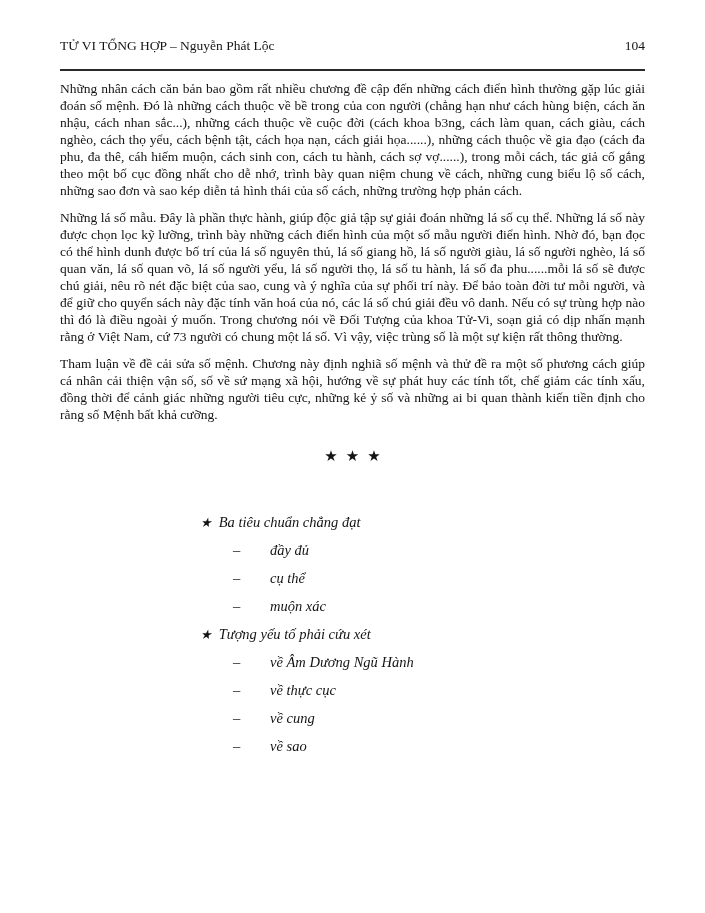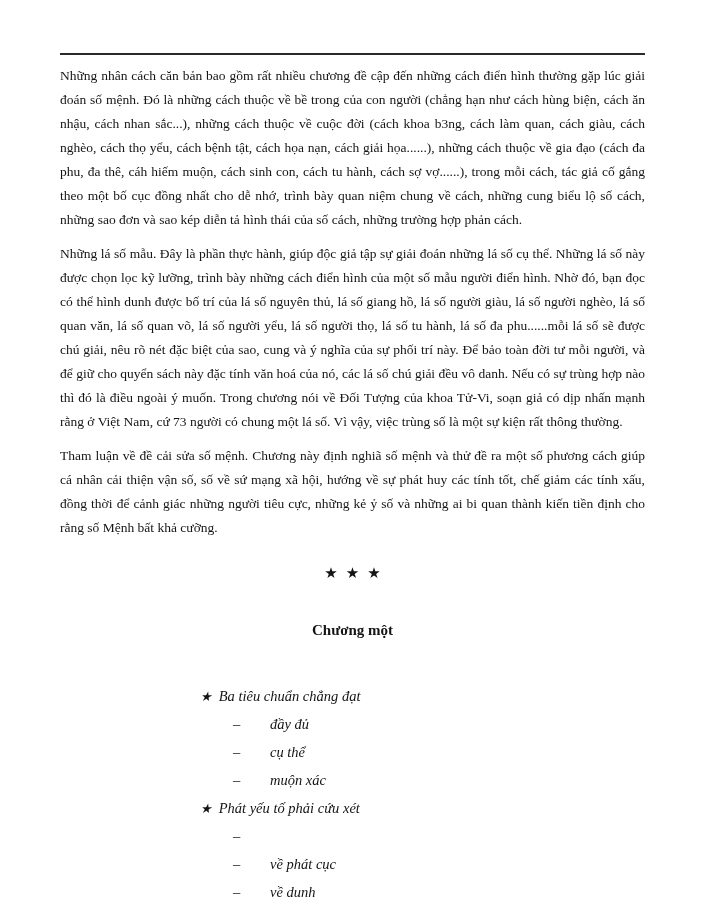--- a/index.html
+++ b/index.html
@@ -22,21 +22,21 @@
     font-size: 13.5px;
     line-height: 16px;
   }
   .rule {
     border: none;
     border-top: 2px solid #2a2a2a;
     margin: 15px 0 9px 0;
   }
   p.body {
     font-size: 13.5px;
-    line-height: 24px;
+    line-height: 17px;
     text-align: justify;
     margin: 0 0 10px 0;
   }
   .stars {
     text-align: center;
     font-size: 15px;
     letter-spacing: 8px;
     padding-left: 8px; 
     margin: 24px 0 0 0;
   }
@@ -73,30 +73,33 @@
   .sub-item .dash {
     width: 37px;
     flex: 0 0 37px;
   }
 </style>
 </head>
 <body>
 
 <div class="page">
 
+  <div class="pagehead">
+    <span>TỬ VI TỔNG HỢP – Nguyễn Phát Lộc</span>
+    <span>104</span>
+  </div>
 
   <hr class="rule">
 
   <p class="body">Những nhân cách căn bản bao gồm rất nhiều chương đề cập đến những cách điển hình thường gặp lúc giải đoán số mệnh. Đó là những cách thuộc về bề trong của con người (chẳng hạn như cách hùng biện, cách ăn nhậu, cách nhan sắc...), những cách thuộc về cuộc đời (cách khoa b3ng, cách làm quan, cách giàu, cách nghèo, cách thọ yểu, cách bệnh tật, cách họa nạn, cách giải họa......), những cách thuộc về gia đạo (cách đa phu, đa thê, cáh hiếm muộn, cách sinh  con, cách tu hành, cách sợ vợ......), trong mỗi cách, tác giả cố gắng theo một bố cục đồng nhất cho dễ nhớ, trình bày quan niệm chung về cách, những cung biểu lộ số cách, những sao đơn và sao kép diễn tả hình thái của số cách, những trường hợp phản cách.</p>
   <p class="body">Những lá số mẫu. Đây là phần thực hành, giúp độc giả tập sự giải đoán những lá số cụ thể. Những lá số này được chọn lọc kỹ lưỡng, trình bày những cách điển hình của một số mẫu người điển hình. Nhờ đó, bạn đọc có thể hình dunh được bố trí của lá số nguyên thủ, lá số giang hồ, lá số người giàu, lá số người nghèo, lá số quan văn, lá số quan võ, lá số người yểu, lá số người thọ, lá số tu hành, lá số đa phu......mỗi lá số sẽ được chú giải, nêu rõ nét đặc biệt của sao, cung và ý nghĩa của sự phối trí này. Để bảo toàn đời tư mỗi người, và để giữ cho quyển sách này đặc tính văn hoá của nó, các lá số chú giải đều vô danh. Nếu có sự trùng hợp nào thì đó là điều ngoài ý muốn. Trong chương nói về Đối Tượng của khoa Tử-Vi, soạn giả có dịp nhấn mạnh rằng ở Việt Nam, cứ 73 người có chung một lá số. Vì vậy, việc trùng số là một sự kiện rất thông thường.</p>
   <p class="body">Tham luận về đề cải sửa số mệnh. Chương này định nghiã số mệnh và thử đề ra một số phương cách giúp cá nhân cải thiện vận số, số về sứ mạng xã hội, hướng về sự phát huy các tính tốt, chế giảm các tính xấu, đồng thời để cảnh giác những người tiêu cực, những kẻ ỷ số và những ai bi quan thành  kiến tiền định cho rằng số Mệnh bất khả cưỡng.</p>
 
   <div class="stars">★★★</div>
 
-  <div class="kicker">Chương một</div>
 
   <div class="outline">
 
     <div class="outline-head">
       <span class="star-bullet">★</span>
       <span>Ba tiêu chuẩn chẳng đạt</span>
     </div>
     <div class="sub-item">
       <span class="dash">–</span>
       <span>đầy đủ</span>
@@ -105,32 +108,33 @@
       <span class="dash">–</span>
       <span>cụ thể</span>
     </div>
     <div class="sub-item">
       <span class="dash">–</span>
       <span>muộn xác</span>
     </div>
 
     <div class="outline-head">
       <span class="star-bullet">★</span>
-      <span>Phát yếu tố phải cứu xét</span>
+      <span>Tượng yếu tố phải cứu xét</span>
     </div>
     <div class="sub-item">
       <span class="dash">–</span>
+      <span>về Âm Dương Ngũ Hành</span>
     </div>
     <div class="sub-item">
       <span class="dash">–</span>
-      <span>về phát cục</span>
+      <span>về thực cục</span>
     </div>
     <div class="sub-item">
       <span class="dash">–</span>
-      <span>về dunh</span>
+      <span>về cung</span>
     </div>
     <div class="sub-item">
       <span class="dash">–</span>
       <span>về sao</span>
     </div>
 
   </div>
 
 </div>
 

